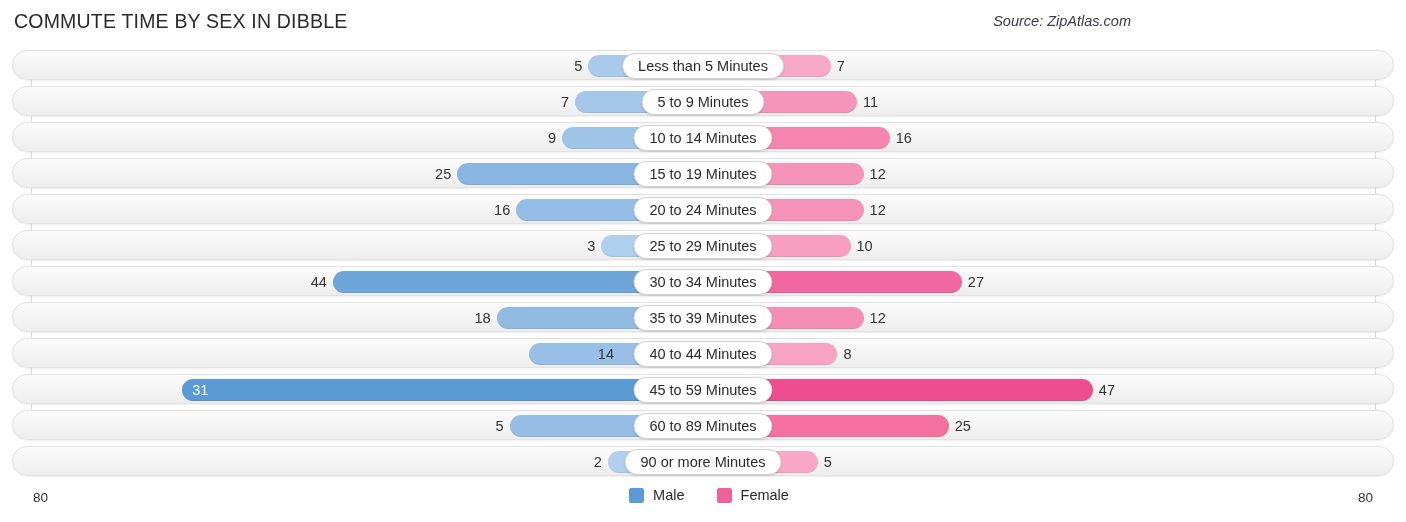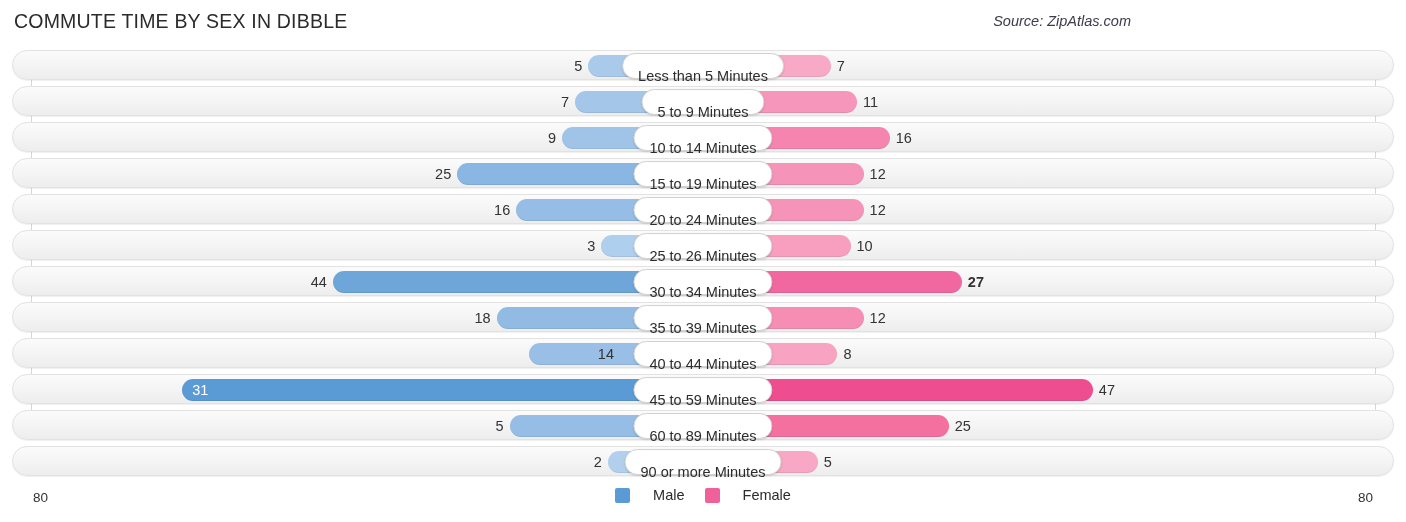--- a/index.html
+++ b/index.html
@@ -65,21 +65,21 @@
   .val.inside-male {
     color: #ffffff; padding-right: 0; padding-left: 10px; text-align: left;
     right: auto;
   }
 
   
   .pill {
     position: absolute; left: 50%; top: 2px;
     transform: translateX(-50%);
     height: 26px; line-height: 25px;
-    padding: 10px 15px;
+    padding: 0 15px;
     background: #ffffff;
     border: 1px solid #d2d2d2;
     border-radius: 13px;
     font-size: 14.5px; color: #2c2c2c;
     white-space: nowrap;
     box-shadow: 0 1px 2px rgba(0,0,0,.13);
     z-index: 5;
   }
 
   
@@ -87,21 +87,21 @@
     position: absolute; top: 440px;
     font-size: 13.5px; color: #333;
   }
   .axis-label.left  { left: 33px; }
   .axis-label.right { right: 33px; }
 
   .legend {
     position: absolute; left: 0; right: 0; top: 437px;
     display: flex; justify-content: center; align-items: center; gap: 20px;
   }
-  .legend-item { display: flex; align-items: center; gap: 23px; }
+  .legend-item { display: flex; align-items: center; gap: 9px; margin-left: 12px; }
   .swatch { width: 15px; height: 15px; border-radius: 2px; display: block; }
   .legend-text { font-size: 14.5px; color: #2b2b2b; }
 </style>
 </head>
 <body>
 
 <div id="root">
 
   <div class="chart-title">COMMUTE TIME BY SEX IN DIBBLE</div>
   <div class="chart-source">Source: ZipAtlas.com</div>
@@ -144,27 +144,27 @@
           <div class="bar female" style="width: 160.6px; background: rgb(245, 147, 184);"></div>
           <div class="val male" style="margin-right: 186.8px;">16</div>
           <div class="val female" style="margin-left: 160.6px;">12</div>
           <div class="pill">20 to 24 Minutes</div>
         </div>
         <div class="row">
           <div class="bar male" style="width: 101.65px; background: rgb(175, 207, 238);"></div>
           <div class="bar female" style="width: 147.5px; background: rgb(248, 158, 190);"></div>
           <div class="val male" style="margin-right: 101.65px;">3</div>
           <div class="val female" style="margin-left: 147.5px;">10</div>
-          <div class="pill">25 to 26 Minutes</div>
+          <div class="pill">25 to 29 Minutes</div>
         </div>
         <div class="row">
           <div class="bar male" style="width: 370.2px; background: rgb(110, 166, 217);"></div>
           <div class="bar female" style="width: 258.85px; background: rgb(241, 103, 159);"></div>
           <div class="val male" style="margin-right: 370.2px;">44</div>
-          <div class="val female" style="margin-left: 258.85px; font-weight: bold;">27</div>
+          <div class="val female" style="margin-left: 258.85px;">27</div>
           <div class="pill">30 to 34 Minutes</div>
         </div>
         <div class="row">
           <div class="bar male" style="width: 206.45px; background: rgb(146, 187, 228);"></div>
           <div class="bar female" style="width: 160.6px; background: rgb(246, 142, 180);"></div>
           <div class="val male" style="margin-right: 206.45px;">18</div>
           <div class="val female" style="margin-left: 160.6px;">12</div>
           <div class="pill">35 to 39 Minutes</div>
         </div>
         <div class="row">

